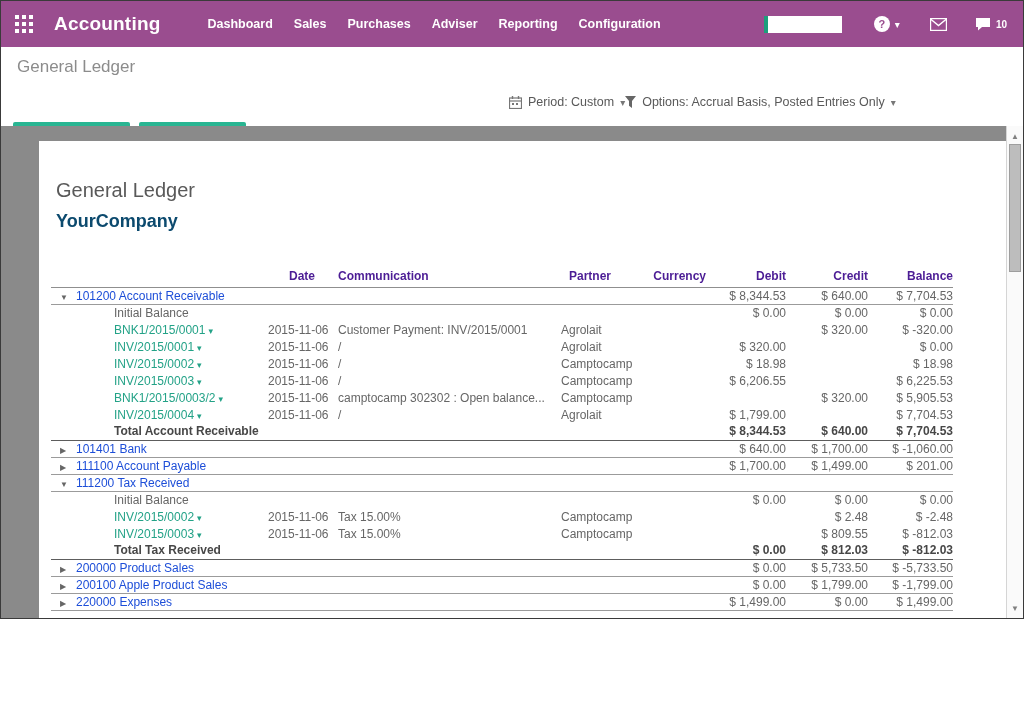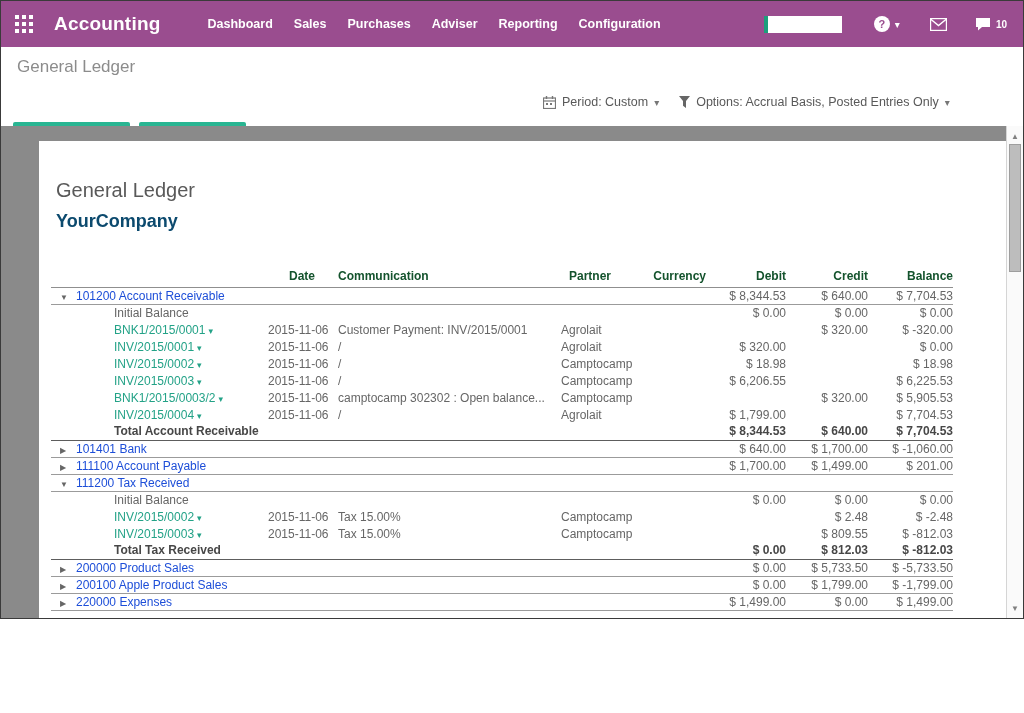--- a/index.html
+++ b/index.html
@@ -24,36 +24,36 @@
   .nav-caret{ font-size:10px; color:#fff; }
   .mail{ margin-left:30px; display:inline-flex; cursor:pointer;}
   .chat{ margin-left:28px; display:inline-flex; align-items:center; gap:5px; font-size:10px; cursor:pointer;}
 
   
   .control-bar{ position:relative; height:79px; background:#fff; }
   .page-title{ position:absolute; left:16px; top:10px; font-size:17px; font-weight:normal; color:#8c8c8c; }
   .actions{ position:absolute; left:12px; top:43px; }
   .actions button{ background:var(--accent); color:#fff; border:none; font-family:"Liberation Sans",sans-serif;
     font-size:11px; font-weight:bold; letter-spacing:.3px; padding:6px 13px; margin-right:5px; border-radius:2px; cursor:pointer;margin-top:32px;}
-  .filters{ position:absolute; left:508px; top:48px; display:flex; gap:20px; color:#595959; font-size:12.5px; align-items:center;margin-left:34px;}
+  .filters{ position:absolute; left:508px; top:48px; display:flex; color:#595959; font-size:12.5px; align-items:center;}
   .filter{ display:flex; align-items:center; gap:6px; cursor:pointer; white-space:nowrap;}
   .filter .caret{ font-size:10px; color:#777; }
 
   
   .content{ position:absolute; top:125px; left:0; right:0; bottom:0; background:var(--content-bg); }
   .card{ position:absolute; left:38px; top:15px; width:968px; bottom:0; background:#fff; overflow:hidden; }
   .report-title{ margin:38px 0 0 17px; font-size:20px; font-weight:normal; color:#595959; }
   .report-company{ margin:9px 0 0 17px; font-size:18px; color:#0c4a6e;font-weight:bold; }
   .intro{ margin:29px 0 0 17px; width:625px; font-size:12px; color:#c2c2c2;
     border-bottom:1px solid #dcdcdc; padding-bottom:5px; cursor:text; }
 
   
   table{ margin:33px 0 0 12px; width:902px; border-collapse:collapse; table-layout:fixed;
     font-size:12px; color:#666; }
-  th{ font-weight:bold; color:#14532d; border-bottom:1px solid #8f8f8f; height:22px;
+  th{ font-weight:bold; color:#4c1d95; border-bottom:1px solid #8f8f8f; height:22px;
     vertical-align:bottom; padding:0 0 4px 0; }
   td{ height:17px; padding:0; white-space:nowrap; overflow:hidden; }
   th.c-date{ text-align:center; }
   th.c-communication, th.c-partner{ text-align:left; }
   th.c-currency, th.c-debit, th.c-credit, th.c-balance{ text-align:right; }
   td.c-date, td.c-communication, td.c-partner{ text-align:left; }
   td.c-currency, td.c-debit, td.c-credit, td.c-balance{ text-align:right; }
   td.c-date{ padding-left:2px; }
   td.c-partner{ padding-left:5px; } th.c-partner{ padding-left:13px; }
 

